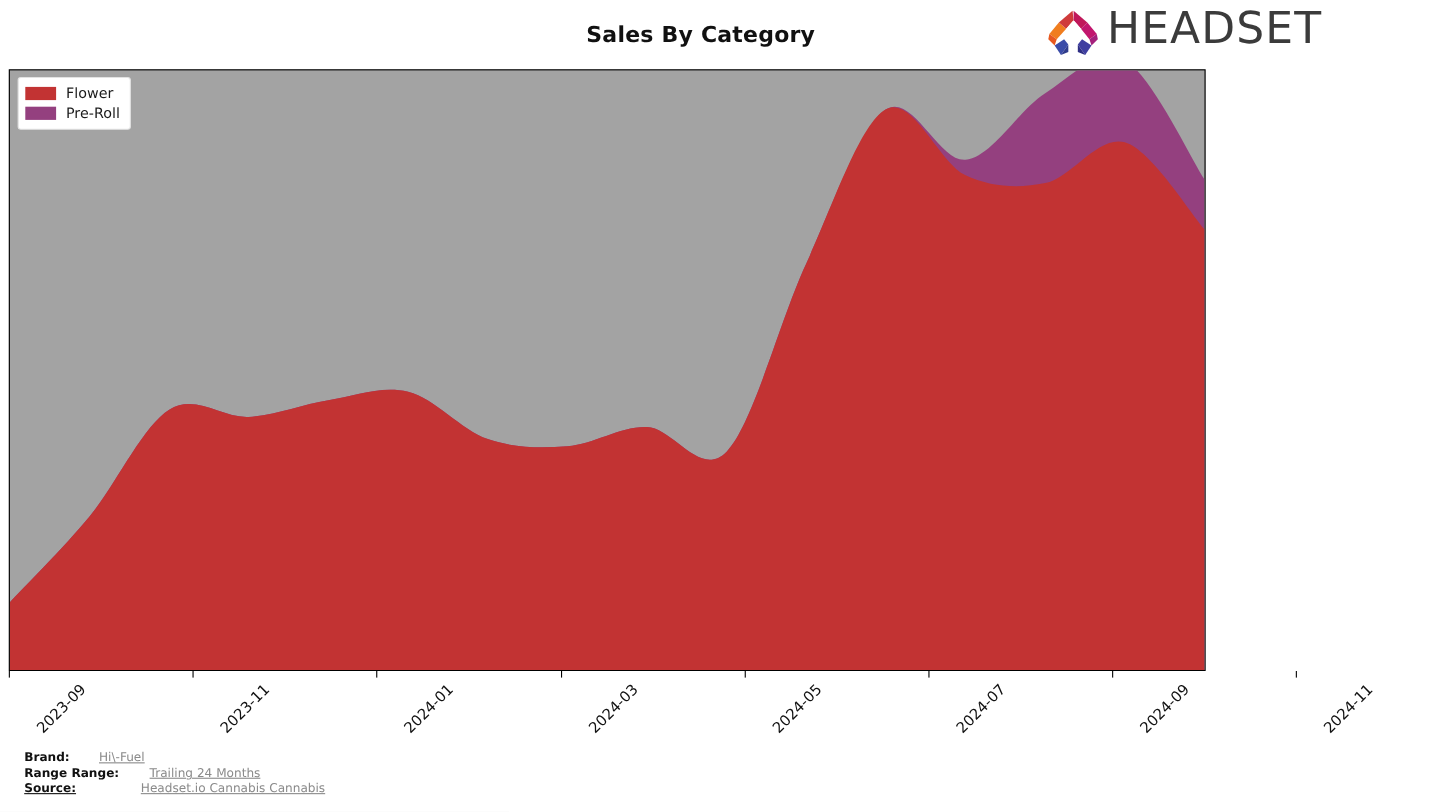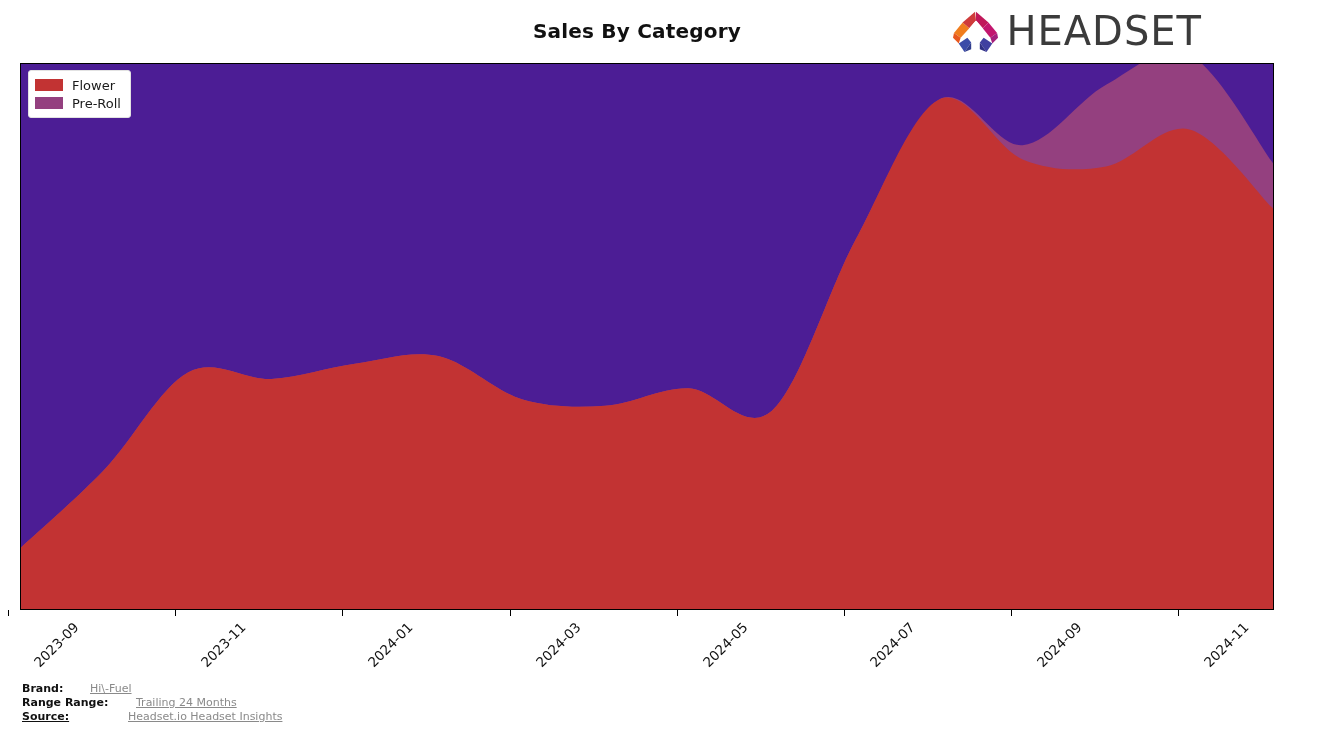--- a/index.html
+++ b/index.html
@@ -34,44 +34,43 @@
     letter-spacing: 0.2px;
   }
 
   
   #logo {
     position: absolute;
     right: 8px;
     top: 6px;
     height: 50px;
     display: flex;
-    align-items: center;
+    align-items: flex-start;
     gap: 6px;
   }
   #logo-mark { display: block; }
   #logo-wordmark {
     font-size: 40px;
     font-weight: 400;
     color: #3b3b3b;
     letter-spacing: 1px;
     line-height: 1;
     font-family: "DejaVu Sans", "Liberation Sans", sans-serif;
   }
 
   
   #plot-wrap {
     position: absolute;
     left: 8px;
     top: 63px;
-    width: 1254px;
+    width: 1088px;
     height: 547px;
     border: 1.3px solid #000000;
     box-sizing: border-box;
-    background: #4c1d95;
-    margin-left: 12px;
+    background: #a3a3a3;
   }
   #plot-svg {
     position: absolute;
     left: 0; top: 0;
     width: 100%;
     height: 100%;
     display: block;
   }
 
   
@@ -236,15 +235,15 @@
   <div class="meta-row">
     <span class="meta-key k-brand">Brand:</span>
     <span class="meta-val v-brand">Hi\-Fuel</span>
   </div>
   <div class="meta-row">
     <span class="meta-key k-date">Range Range:</span>
     <span class="meta-val v-date">Trailing 24 Months</span>
   </div>
   <div class="meta-row">
     <span class="meta-key k-src">Source:</span>
-    <span class="meta-val v-src">Headset.io Headset Insights</span>
+    <span class="meta-val v-src">Headset.io Cannabis Cannabis</span>
   </div>
 </div>
 
 </body></html>

